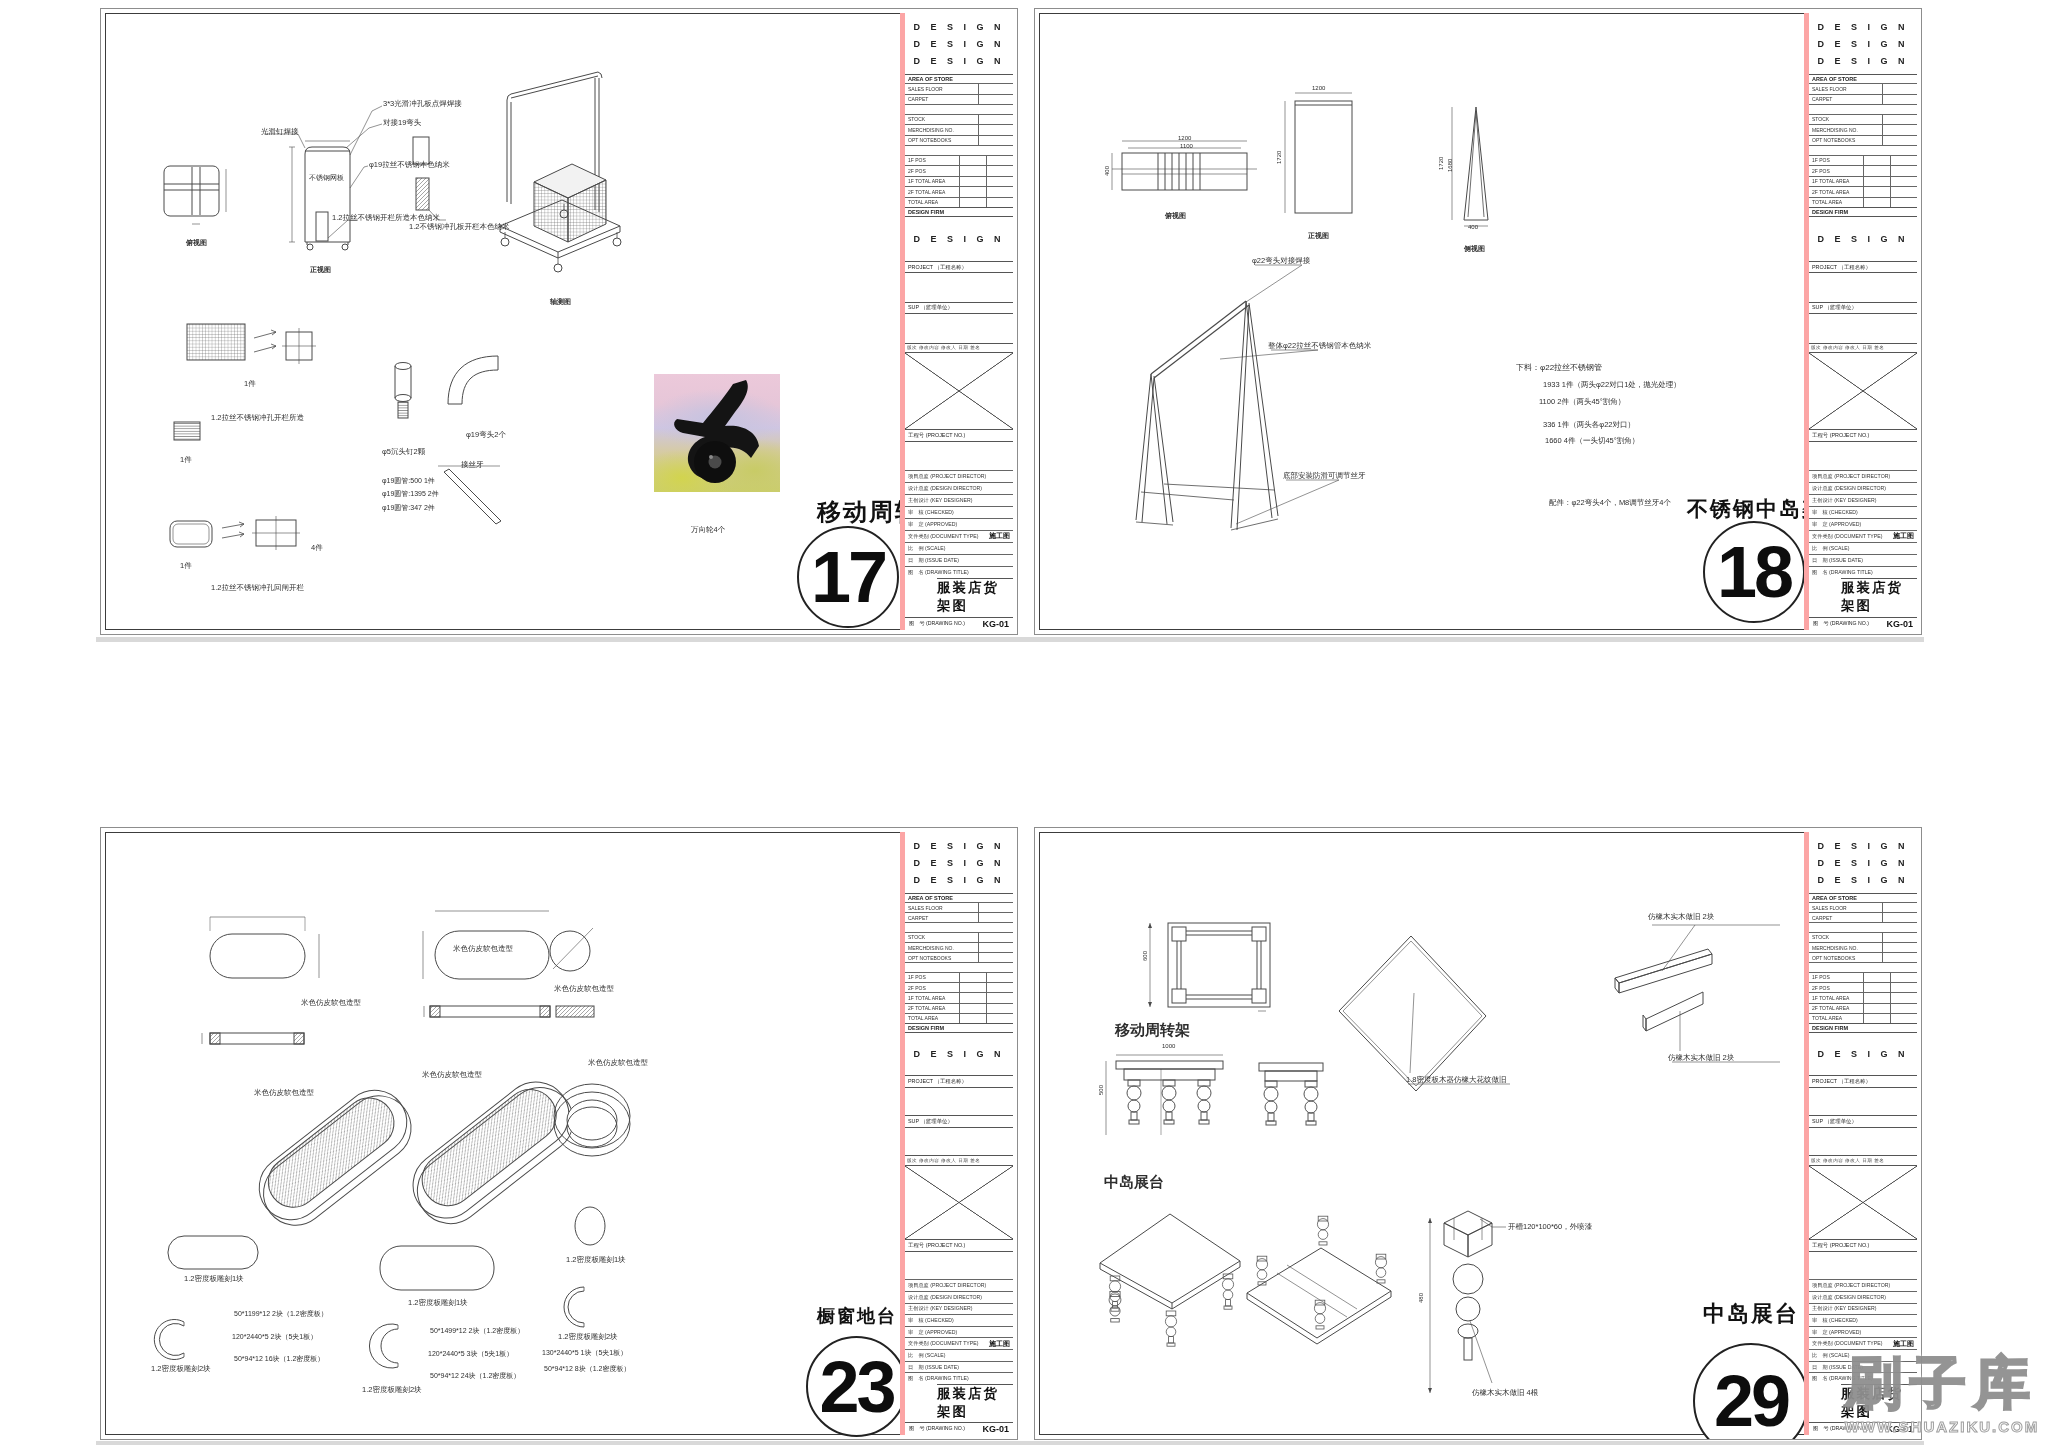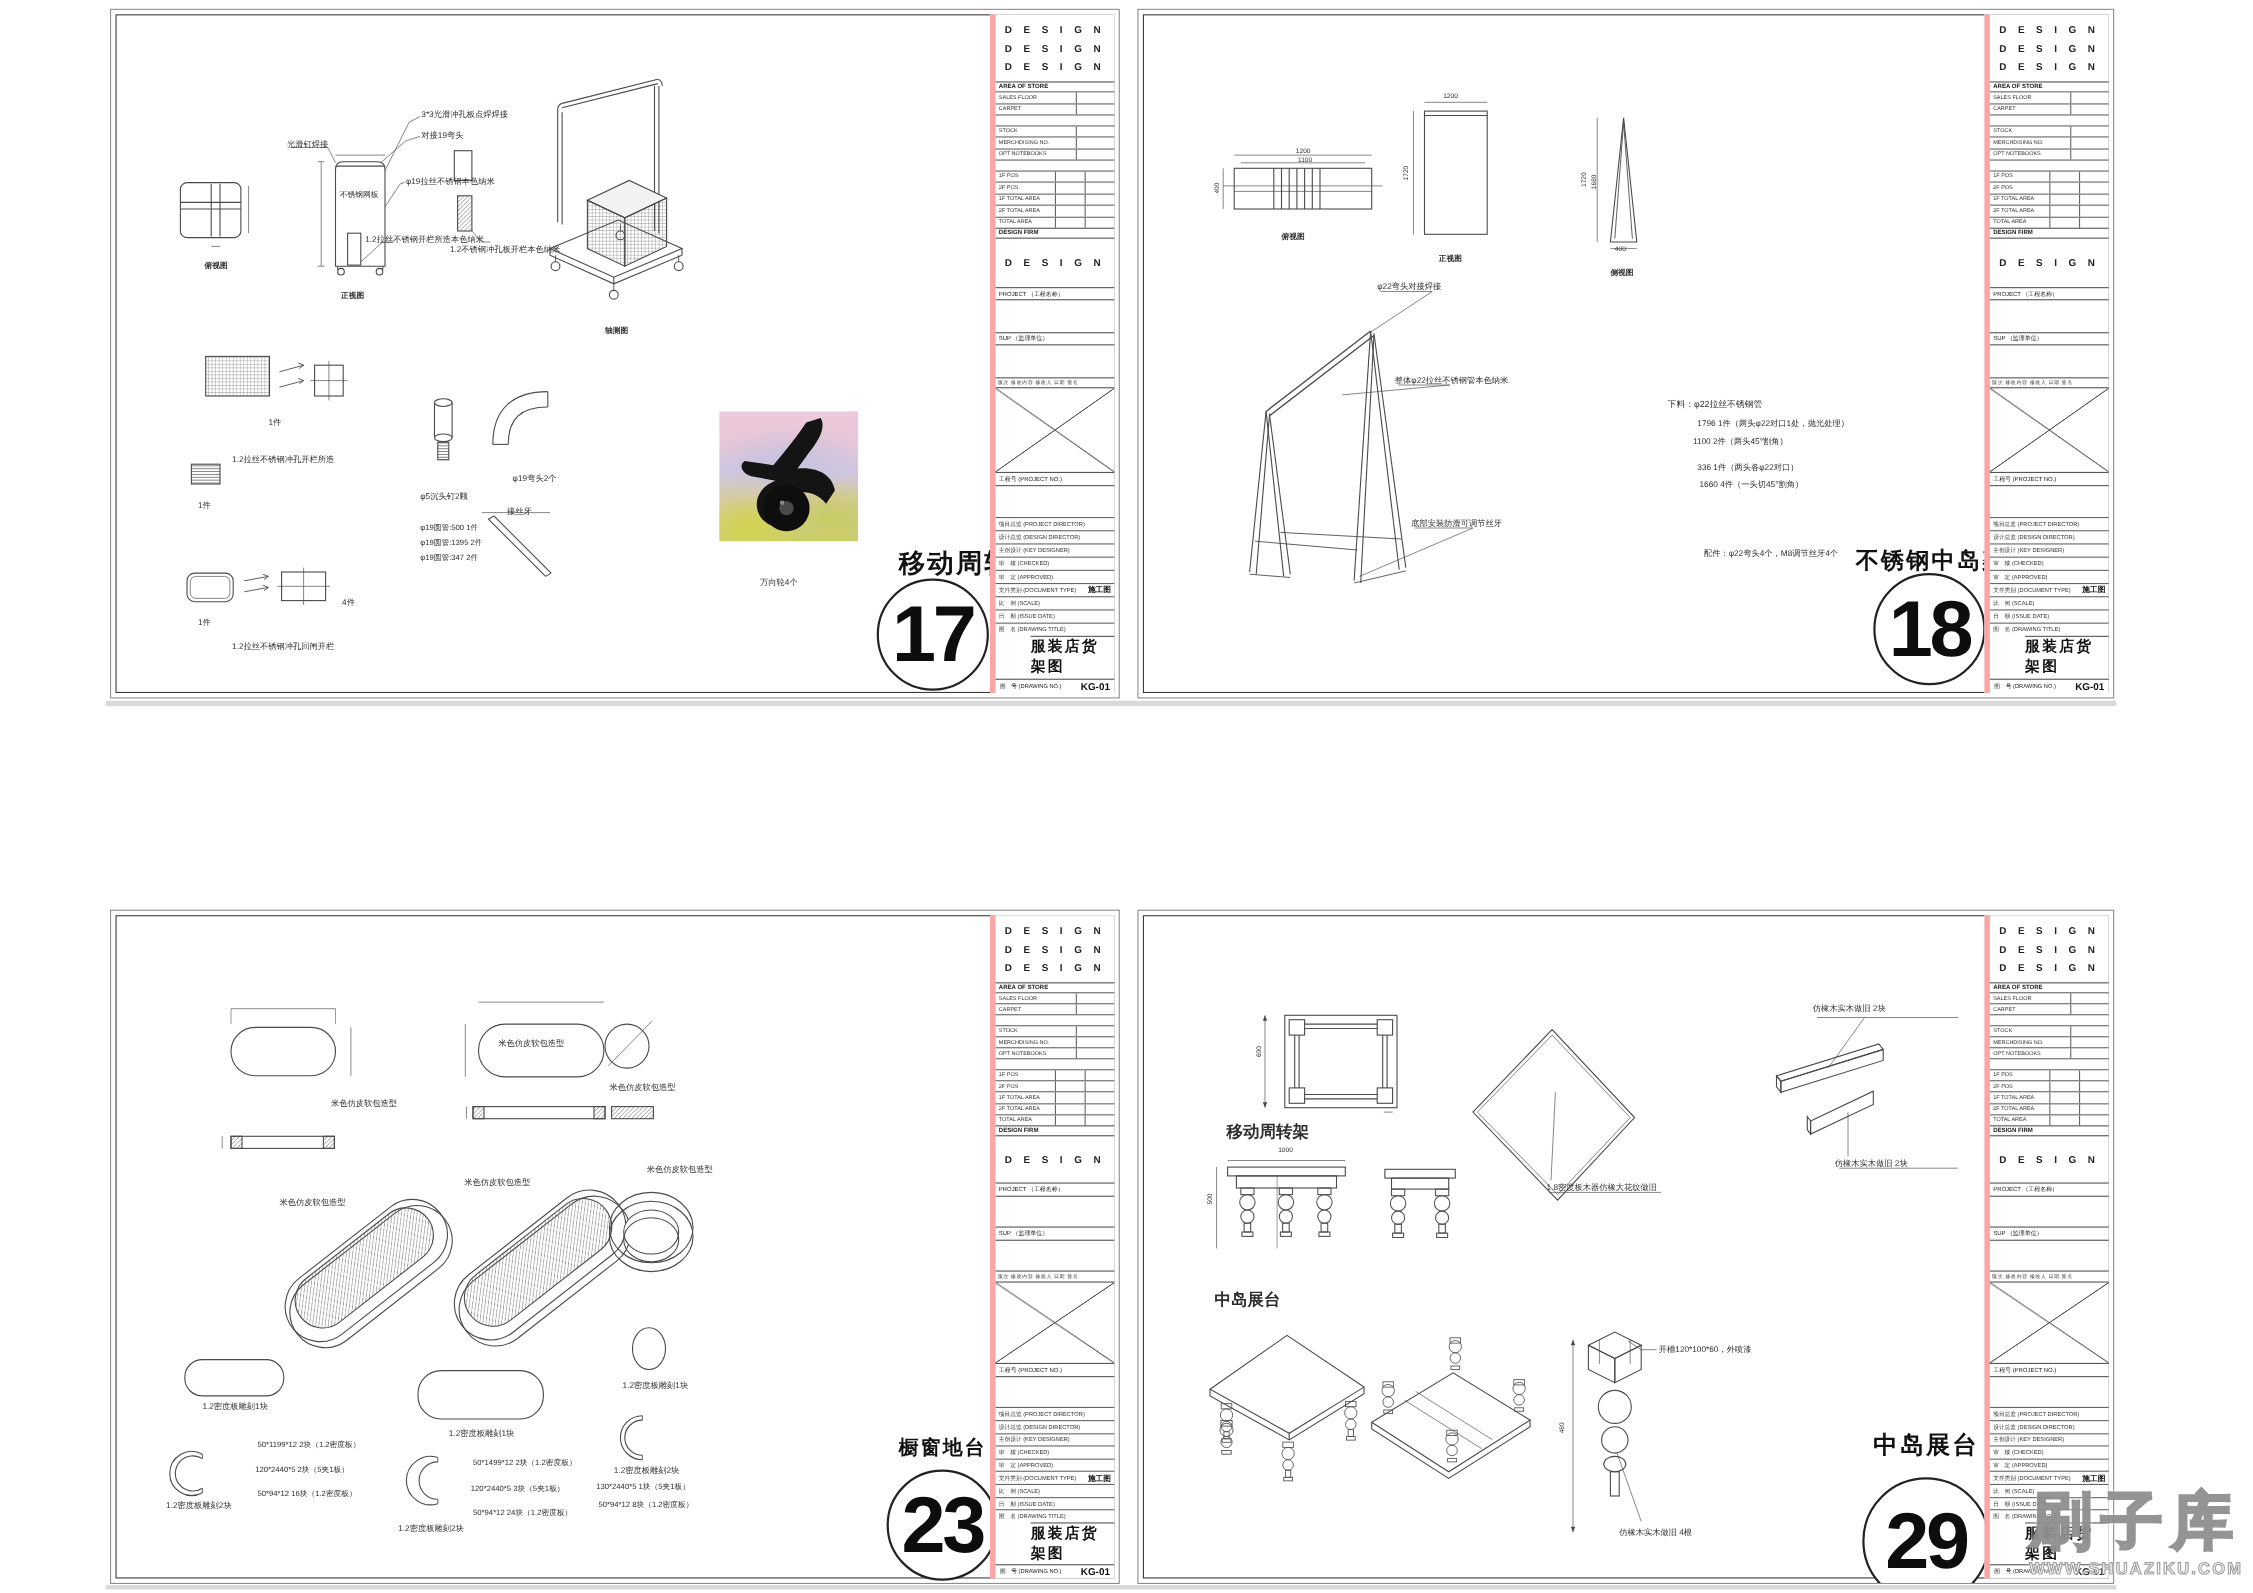--- a/index.html
+++ b/index.html
@@ -384,21 +384,21 @@
       <span class="ann" style="left: 236px; top: 150px; font-size: 6px; transform: rotate(-90deg);">1720</span>
       <span class="ann" style="left: 268px; top: 218px; font-size: 7px; font-weight: bold;">正视图</span>
       <span class="ann" style="left: 398px; top: 156px; font-size: 6px; transform: rotate(-90deg);">1720</span>
       <span class="ann" style="left: 407px; top: 158px; font-size: 6px; transform: rotate(-90deg);">1680</span>
       <span class="ann" style="left: 428px; top: 210px; font-size: 6px;">400</span>
       <span class="ann" style="left: 424px; top: 231px; font-size: 7px; font-weight: bold;">侧视图</span>
       <span class="ann" style="left: 212px; top: 243px;">φ22弯头对接焊接</span>
       <span class="ann" style="left: 228px; top: 328px;">整体φ22拉丝不锈钢管本色纳米</span>
       <span class="ann" style="left: 243px; top: 458px;">底部安装防滑可调节丝牙</span>
       <span class="ann" style="left: 476px; top: 349px; font-size: 8px;">下料：φ22拉丝不锈钢管</span>
-      <span class="ann" style="left: 503px; top: 367px;">1796 1件（两头φ22对口1处，抛光处理）</span>
+      <span class="ann" style="left: 503px; top: 367px;">1933 1件（两头φ22对口1处，抛光处理）</span>
       <span class="ann" style="left: 499px; top: 384px;">1100 2件（两头45°割角）</span>
       <span class="ann" style="left: 503px; top: 407px;">336 1件（两头各φ22对口）</span>
       <span class="ann" style="left: 505px; top: 423px;">1660 4件（一头切45°割角）</span>
       <span class="ann" style="left: 509px; top: 441px; margin-top: 44px;">配件：φ22弯头4个，M8调节丝牙4个</span>
     </div>
   <div class="biglabel" style="left:652px;top:486px;font-size:21px;">不锈钢中岛架</div>
   <div class="numcircle" style="left:668px;top:512px;width:98px;height:98px;">
     <span>18</span>
   </div>
   <div class="tb">

